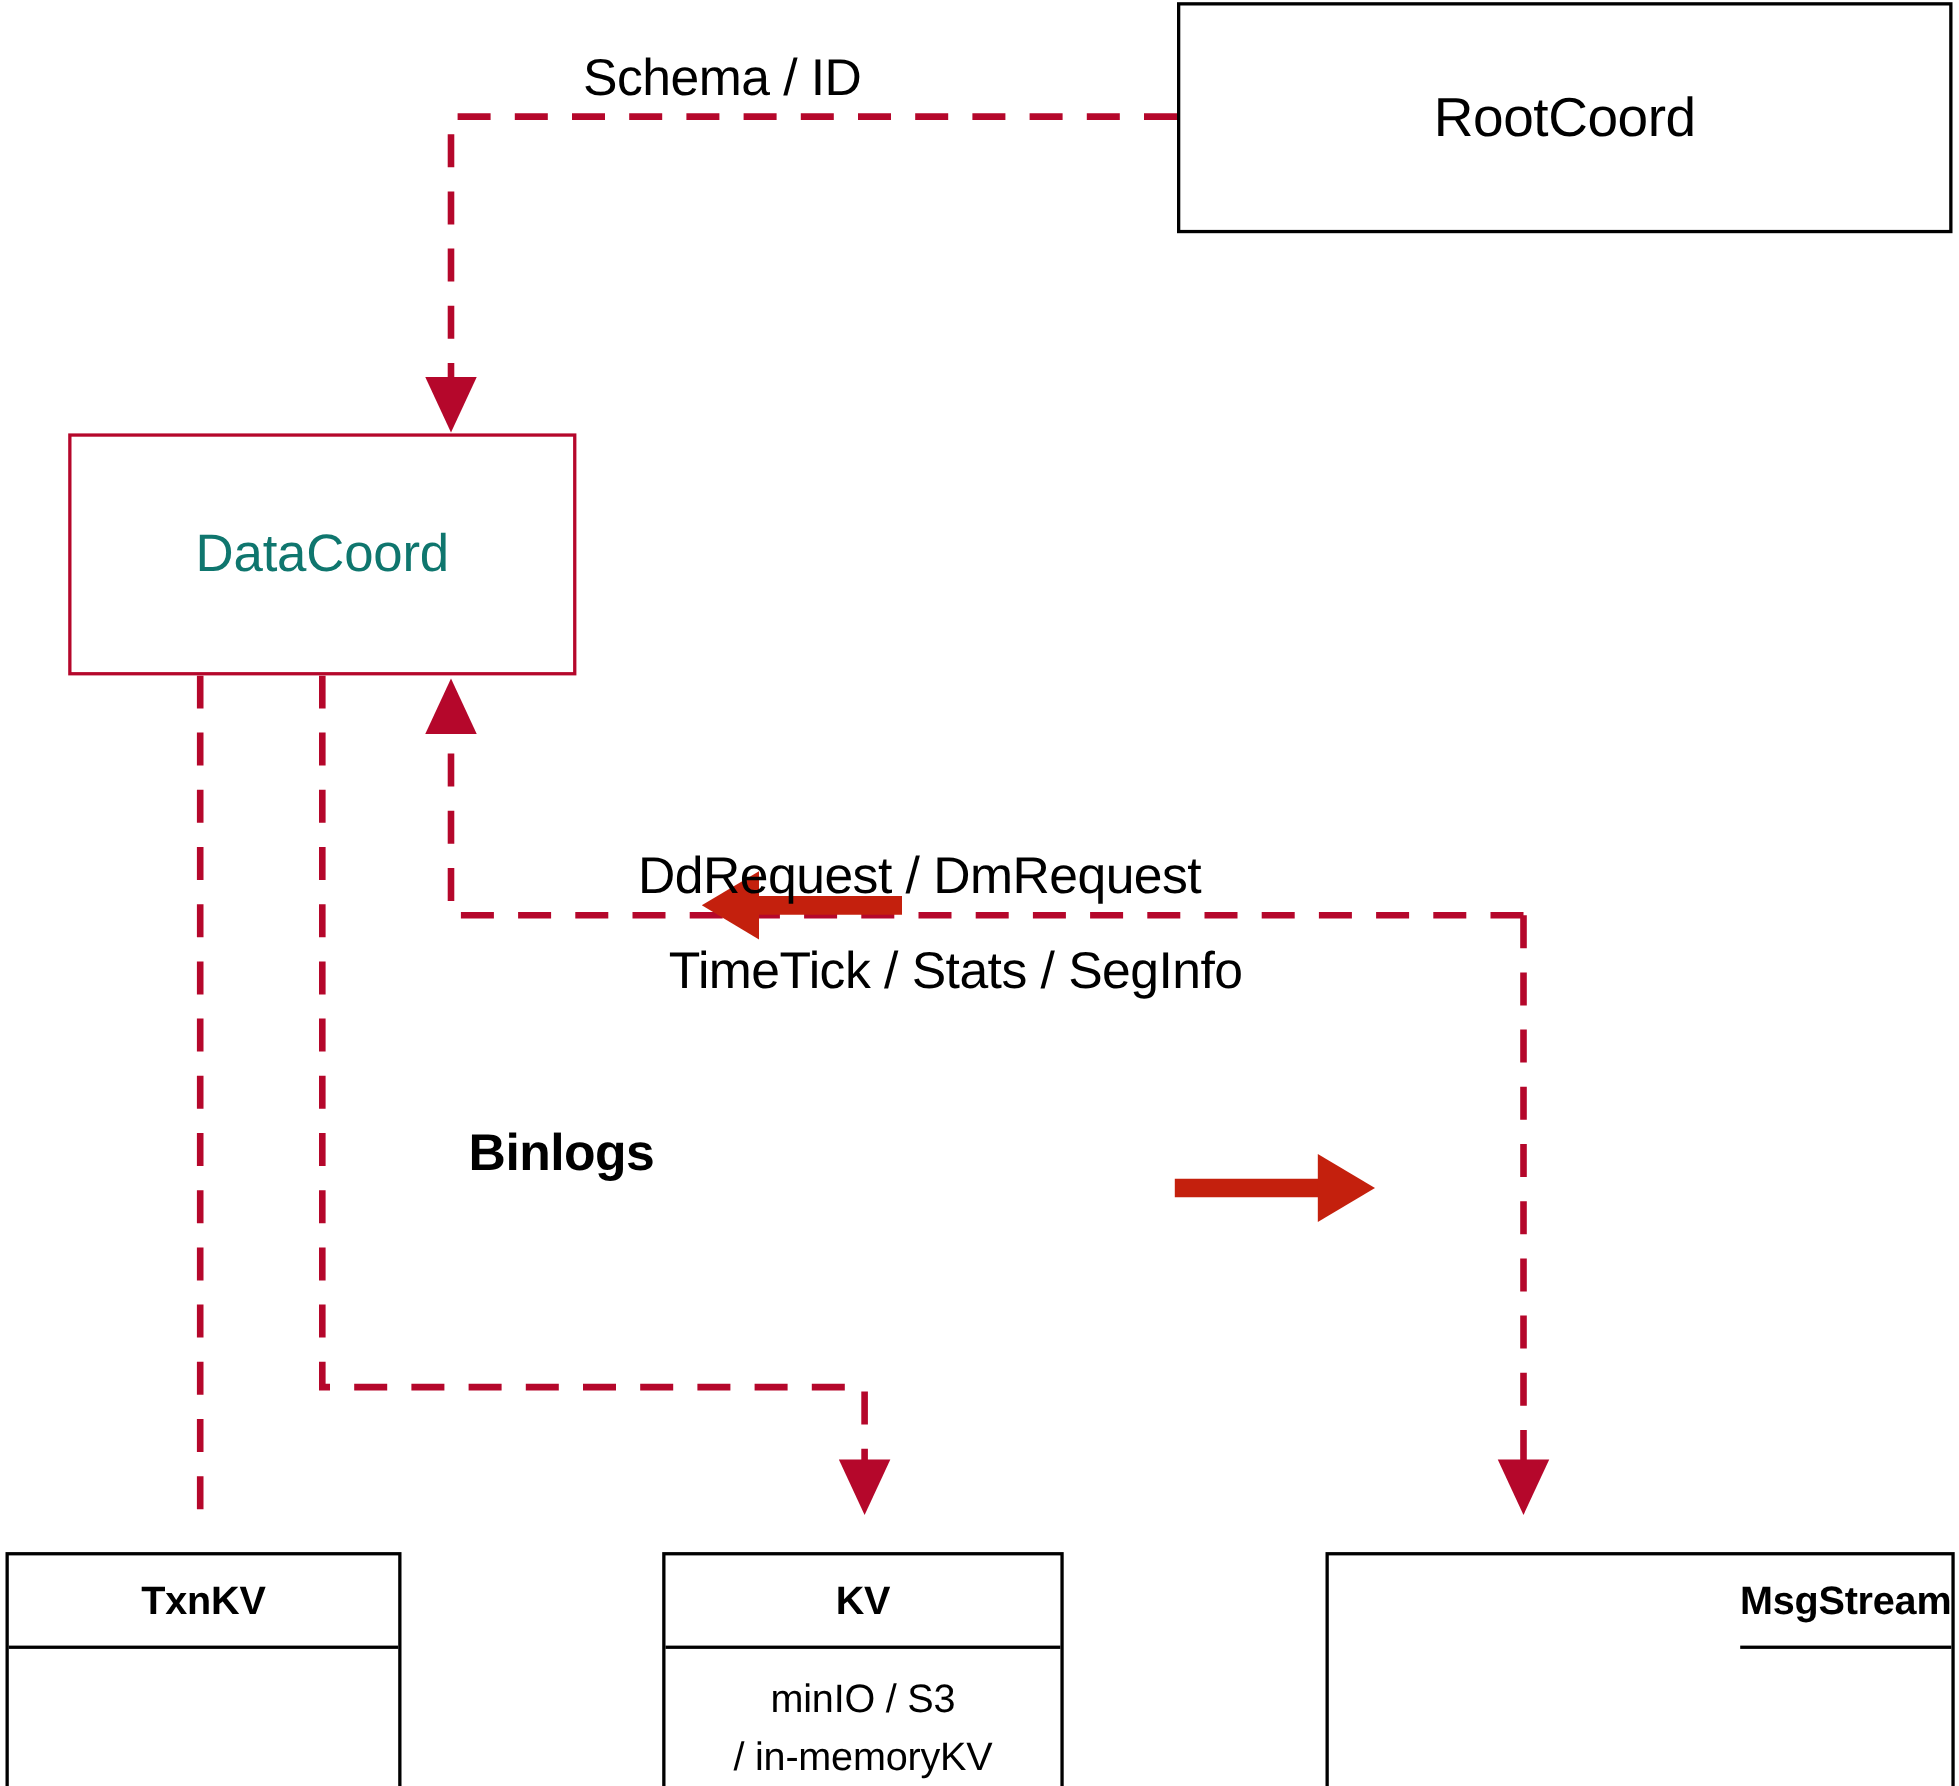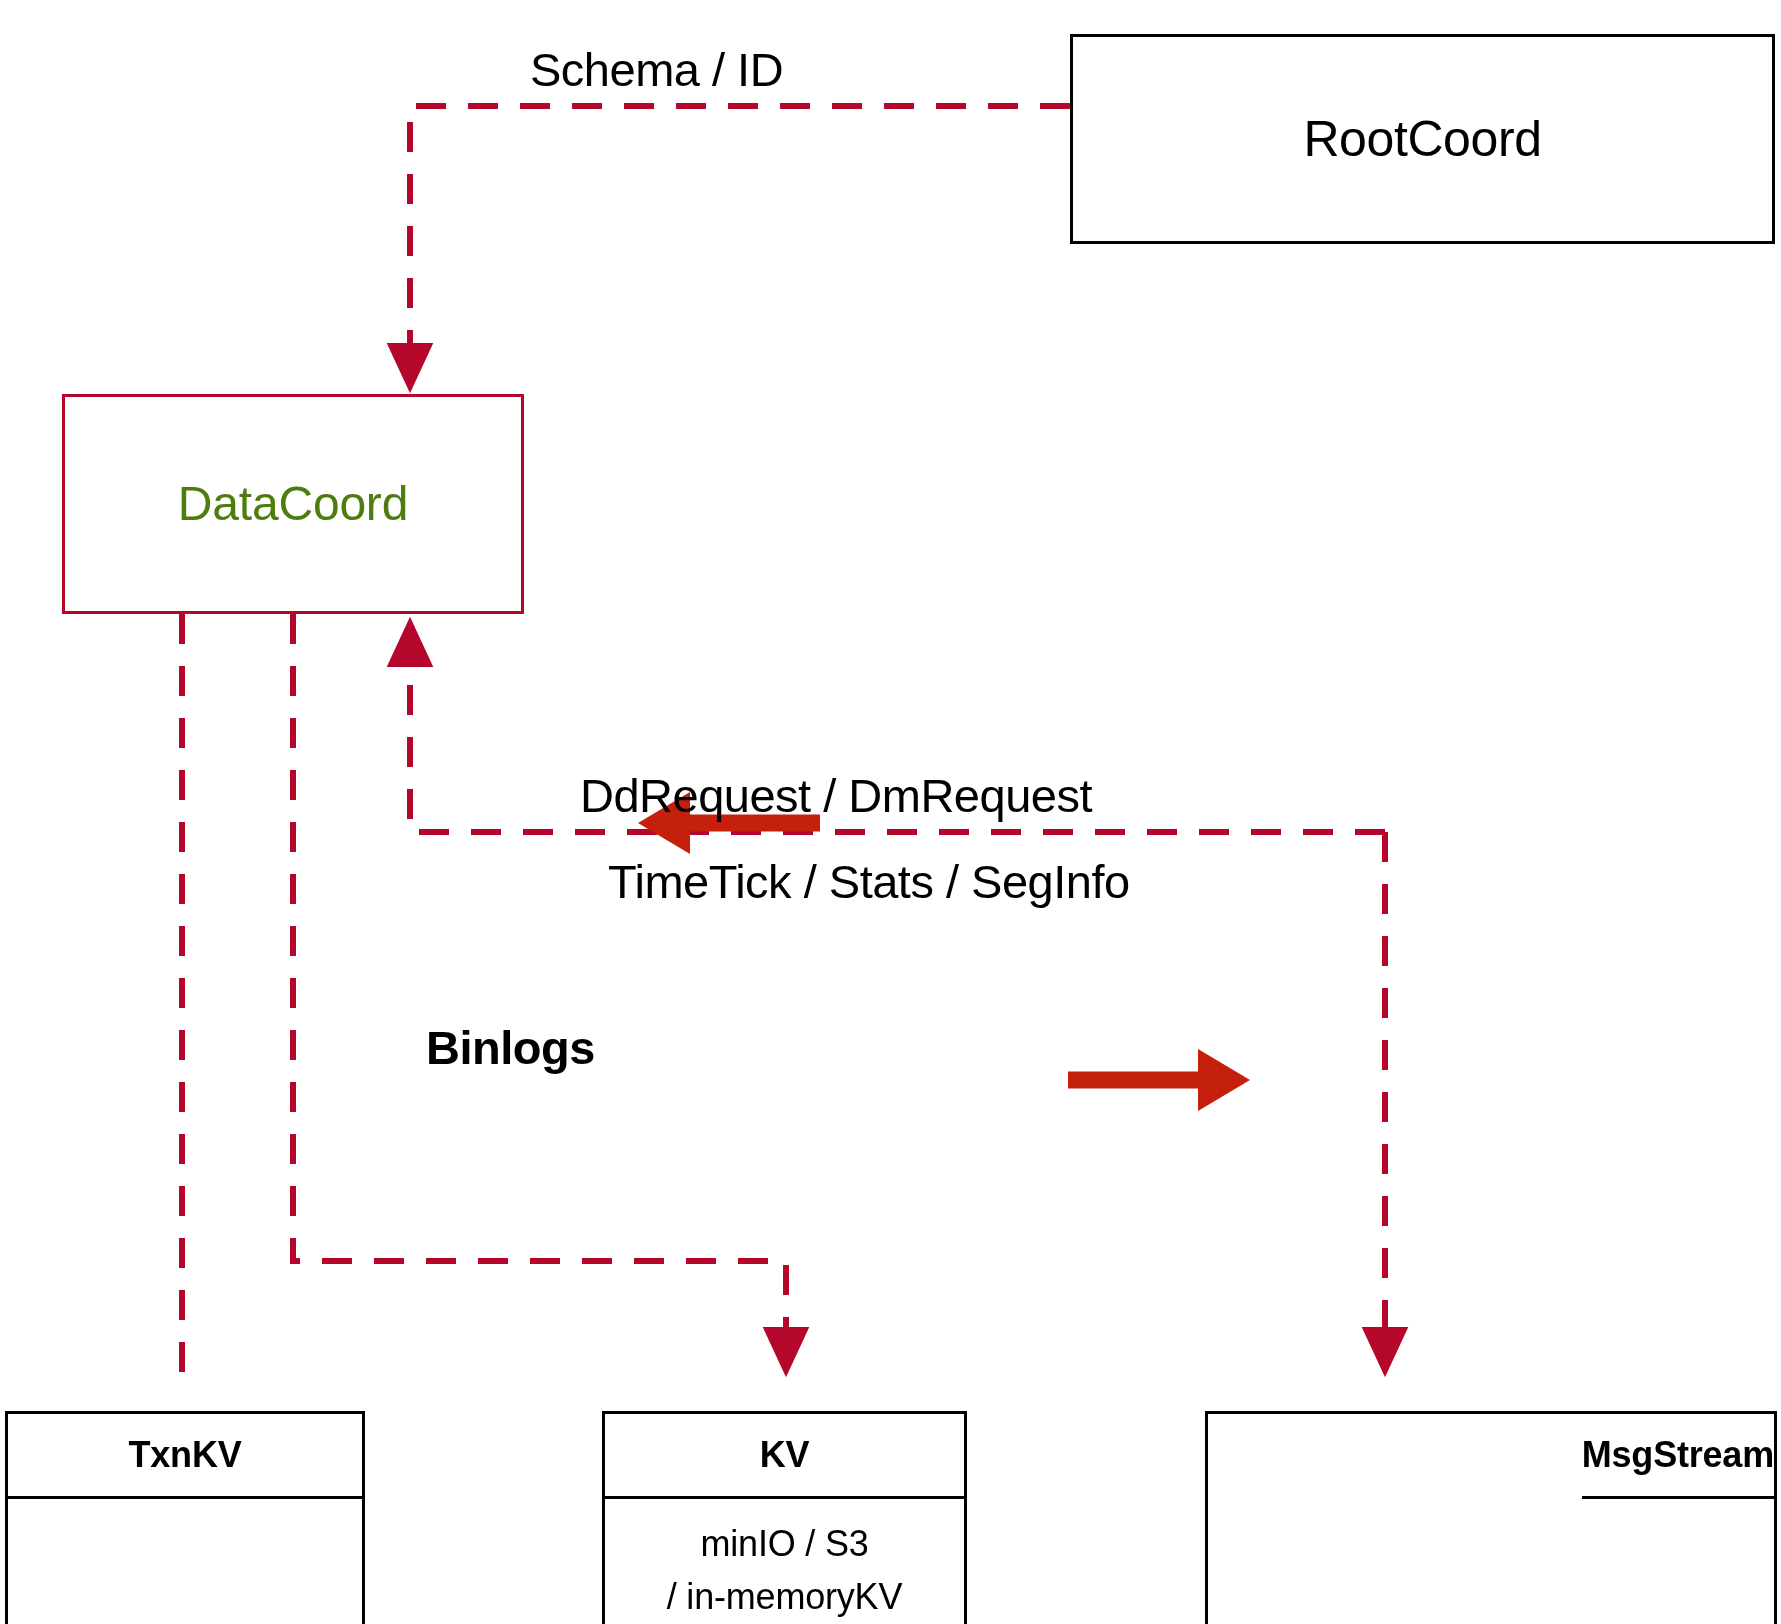--- a/index.html
+++ b/index.html
@@ -44,21 +44,21 @@
     letter-spacing: -0.4px;
   }
   .node-accent {
     border: 3px solid #b5072b;
     display: flex;
     align-items: center;
     justify-content: center;
   }
   .node-accent .node-title {
     font-size: 48px;
-    color: #4d7c0f;
+    color: #0f766e;
     line-height: 1;
     letter-spacing: -0.2px;
   }
   .node-split {
     border: 3px solid #000000;
     display: flex;
     flex-direction: column;
     background: #ffffff;
     margin-top: 26px;
   }
@@ -132,21 +132,21 @@
       <path d="M820,823 L680,823" stroke="#c4200d" stroke-width="17" fill="none"></path>
       <path d="M638,823 L690,792 L690,854 z" fill="#c4200d"></path>
     </g>
 
     <g>
       <path d="M1068,1080 L1210,1080" stroke="#c4200d" stroke-width="17" fill="none"></path>
       <path d="M1250,1080 L1198,1049 L1198,1111 z" fill="#c4200d"></path>
     </g>
   </svg>
 
-  <div class="node-box node-plain" style="left:1070px; top:2px; width:705px; height:210px;margin-top:32px;">
+  <div class="node-box node-plain" style="left:1070px; top:2px; width:705px; height:210px;">
     <span class="node-title">RootCoord</span>
   </div>
 
   <div class="node-box node-accent" style="left:62px; top:394px; width:462px; height:220px;">
     <span class="node-title">DataCoord</span>
   </div>
 
   <div class="node-box node-split" style="left:5px; top:1385px; width:360px; height:234px;">
     <div class="split-head">TxnKV</div>
   </div>

